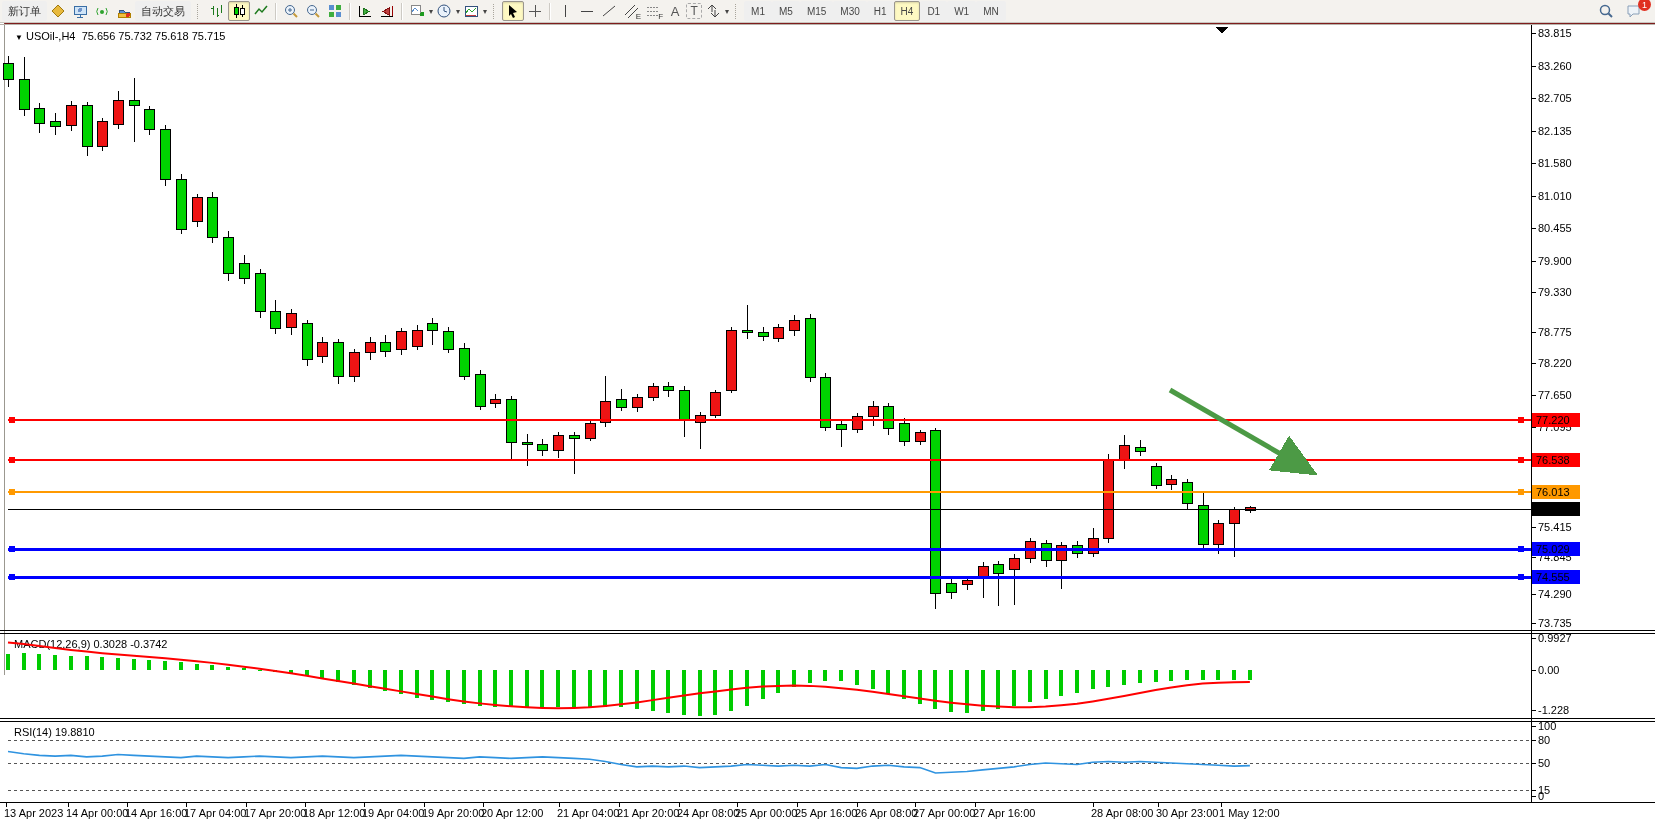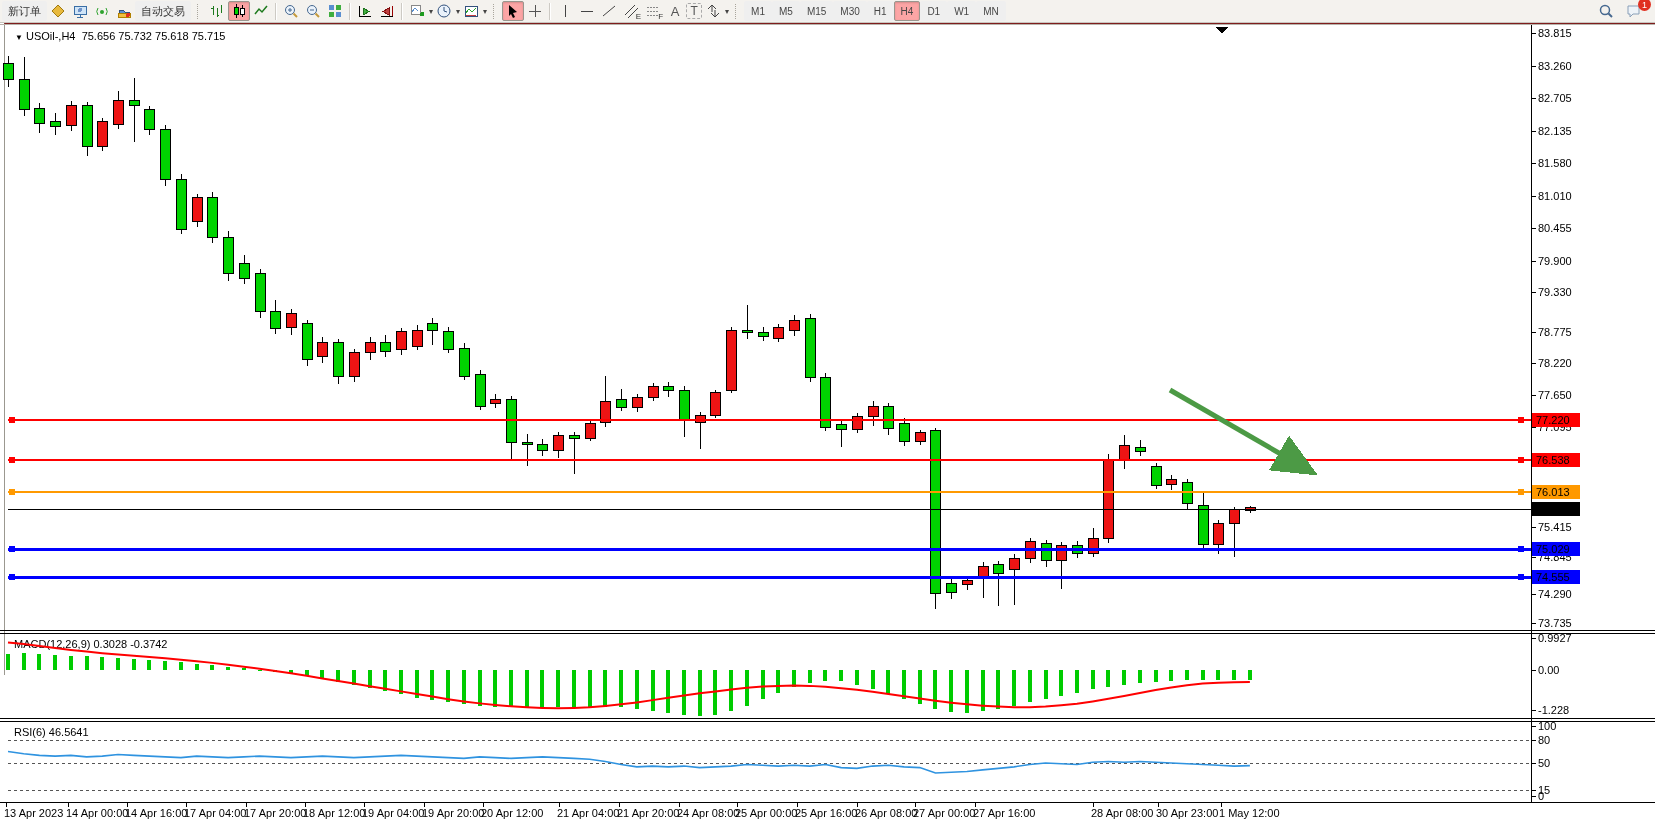--- a/index.html
+++ b/index.html
@@ -2,21 +2,21 @@
 <html><head>
 <meta charset="utf-8">
 <style>
   html,body{margin:0;padding:0;background:#fff;font-family:"Liberation Sans",sans-serif;}
   #stage{position:relative;width:1655px;height:827px;overflow:hidden;background:#fff;}
   
   #toolbar{position:absolute;top:0;left:0;width:1655px;height:23px;background:#f4f2ee;
     border-bottom:1px solid #c9c6c0;display:flex;align-items:center;z-index:3;padding:0 2px;box-sizing:border-box;}
   .tbtn{height:20px;min-width:22px;display:flex;align-items:center;justify-content:center;
     border:1px solid transparent;border-radius:2px;font-size:11px;color:#333;box-sizing:border-box;}
-  .tbtn.pressed{border:1px solid #9a968e;background:#fca5a5;box-shadow:inset 0 1px 2px rgba(0,0,0,.15);}
+  .tbtn.pressed{border:1px solid #9a968e;background:#fef9c3;box-shadow:inset 0 1px 2px rgba(0,0,0,.15);}
   .tbtn.texty{padding:0 5px;white-space:nowrap;}
   .grip{width:4px;height:15px;border-left:1px dotted #a9a59c;margin:0 4px 0 6px;}
   .sep{width:1px;height:17px;background:#cdcac4;border-right:1px solid #fff;margin:0 3px;}
   .caret{font-size:8px;color:#444;margin-left:1px;}
   .tf{color:#474747;font-size:10px;min-width:25px;}
   .right-icons{margin-left:auto;display:flex;align-items:center;margin-right:8px;}
   .chat-badge{position:absolute;top:-4px;right:-7px;background:#e03020;color:#fff;font-size:9px;
     width:13px;height:13px;border-radius:50%;display:flex;align-items:center;justify-content:center;}
   
   #chartwin{position:absolute;top:23px;left:4px;width:1655px;height:652px;background:#fff;
@@ -236,21 +236,21 @@
             <path d="M2 3 h11 v8 h-6 l-3 3 v-3 h-2 z" fill="#eef3f8" stroke="#8aa0b8"></path>
           </svg>
         <span class="chat-badge">1</span>
         </span>
     </span>
   </div>
 
   <div id="chartwin">
     <div class="pane-label" id="title"><span style="font-size:8px">▼</span> <span>USOil-,H4</span>&nbsp;&nbsp;<span>75.656 75.732 75.618 75.715</span></div>
     <div class="pane-label" id="macd-label">MACD(12,26,9) 0.3028 -0.3742</div>
-    <div class="pane-label" id="rsi-label">RSI(6) 46.5641</div>
+    <div class="pane-label" id="rsi-label">RSI(14) 19.8810</div>
   </div>
 
   <svg id="csvg" width="1655" height="827">
     <defs>
       <marker id="ah" markerWidth="9" markerHeight="8" refX="6" refY="4" orient="auto">
         <polygon points="0,0 9,4 0,8" fill="#4c9a45"></polygon>
       </marker>
     </defs>
   <g>
         <line x1="8.5" y1="56.11934999999977" x2="8.5" y2="86.55494999999954" stroke="#000000"></line>

